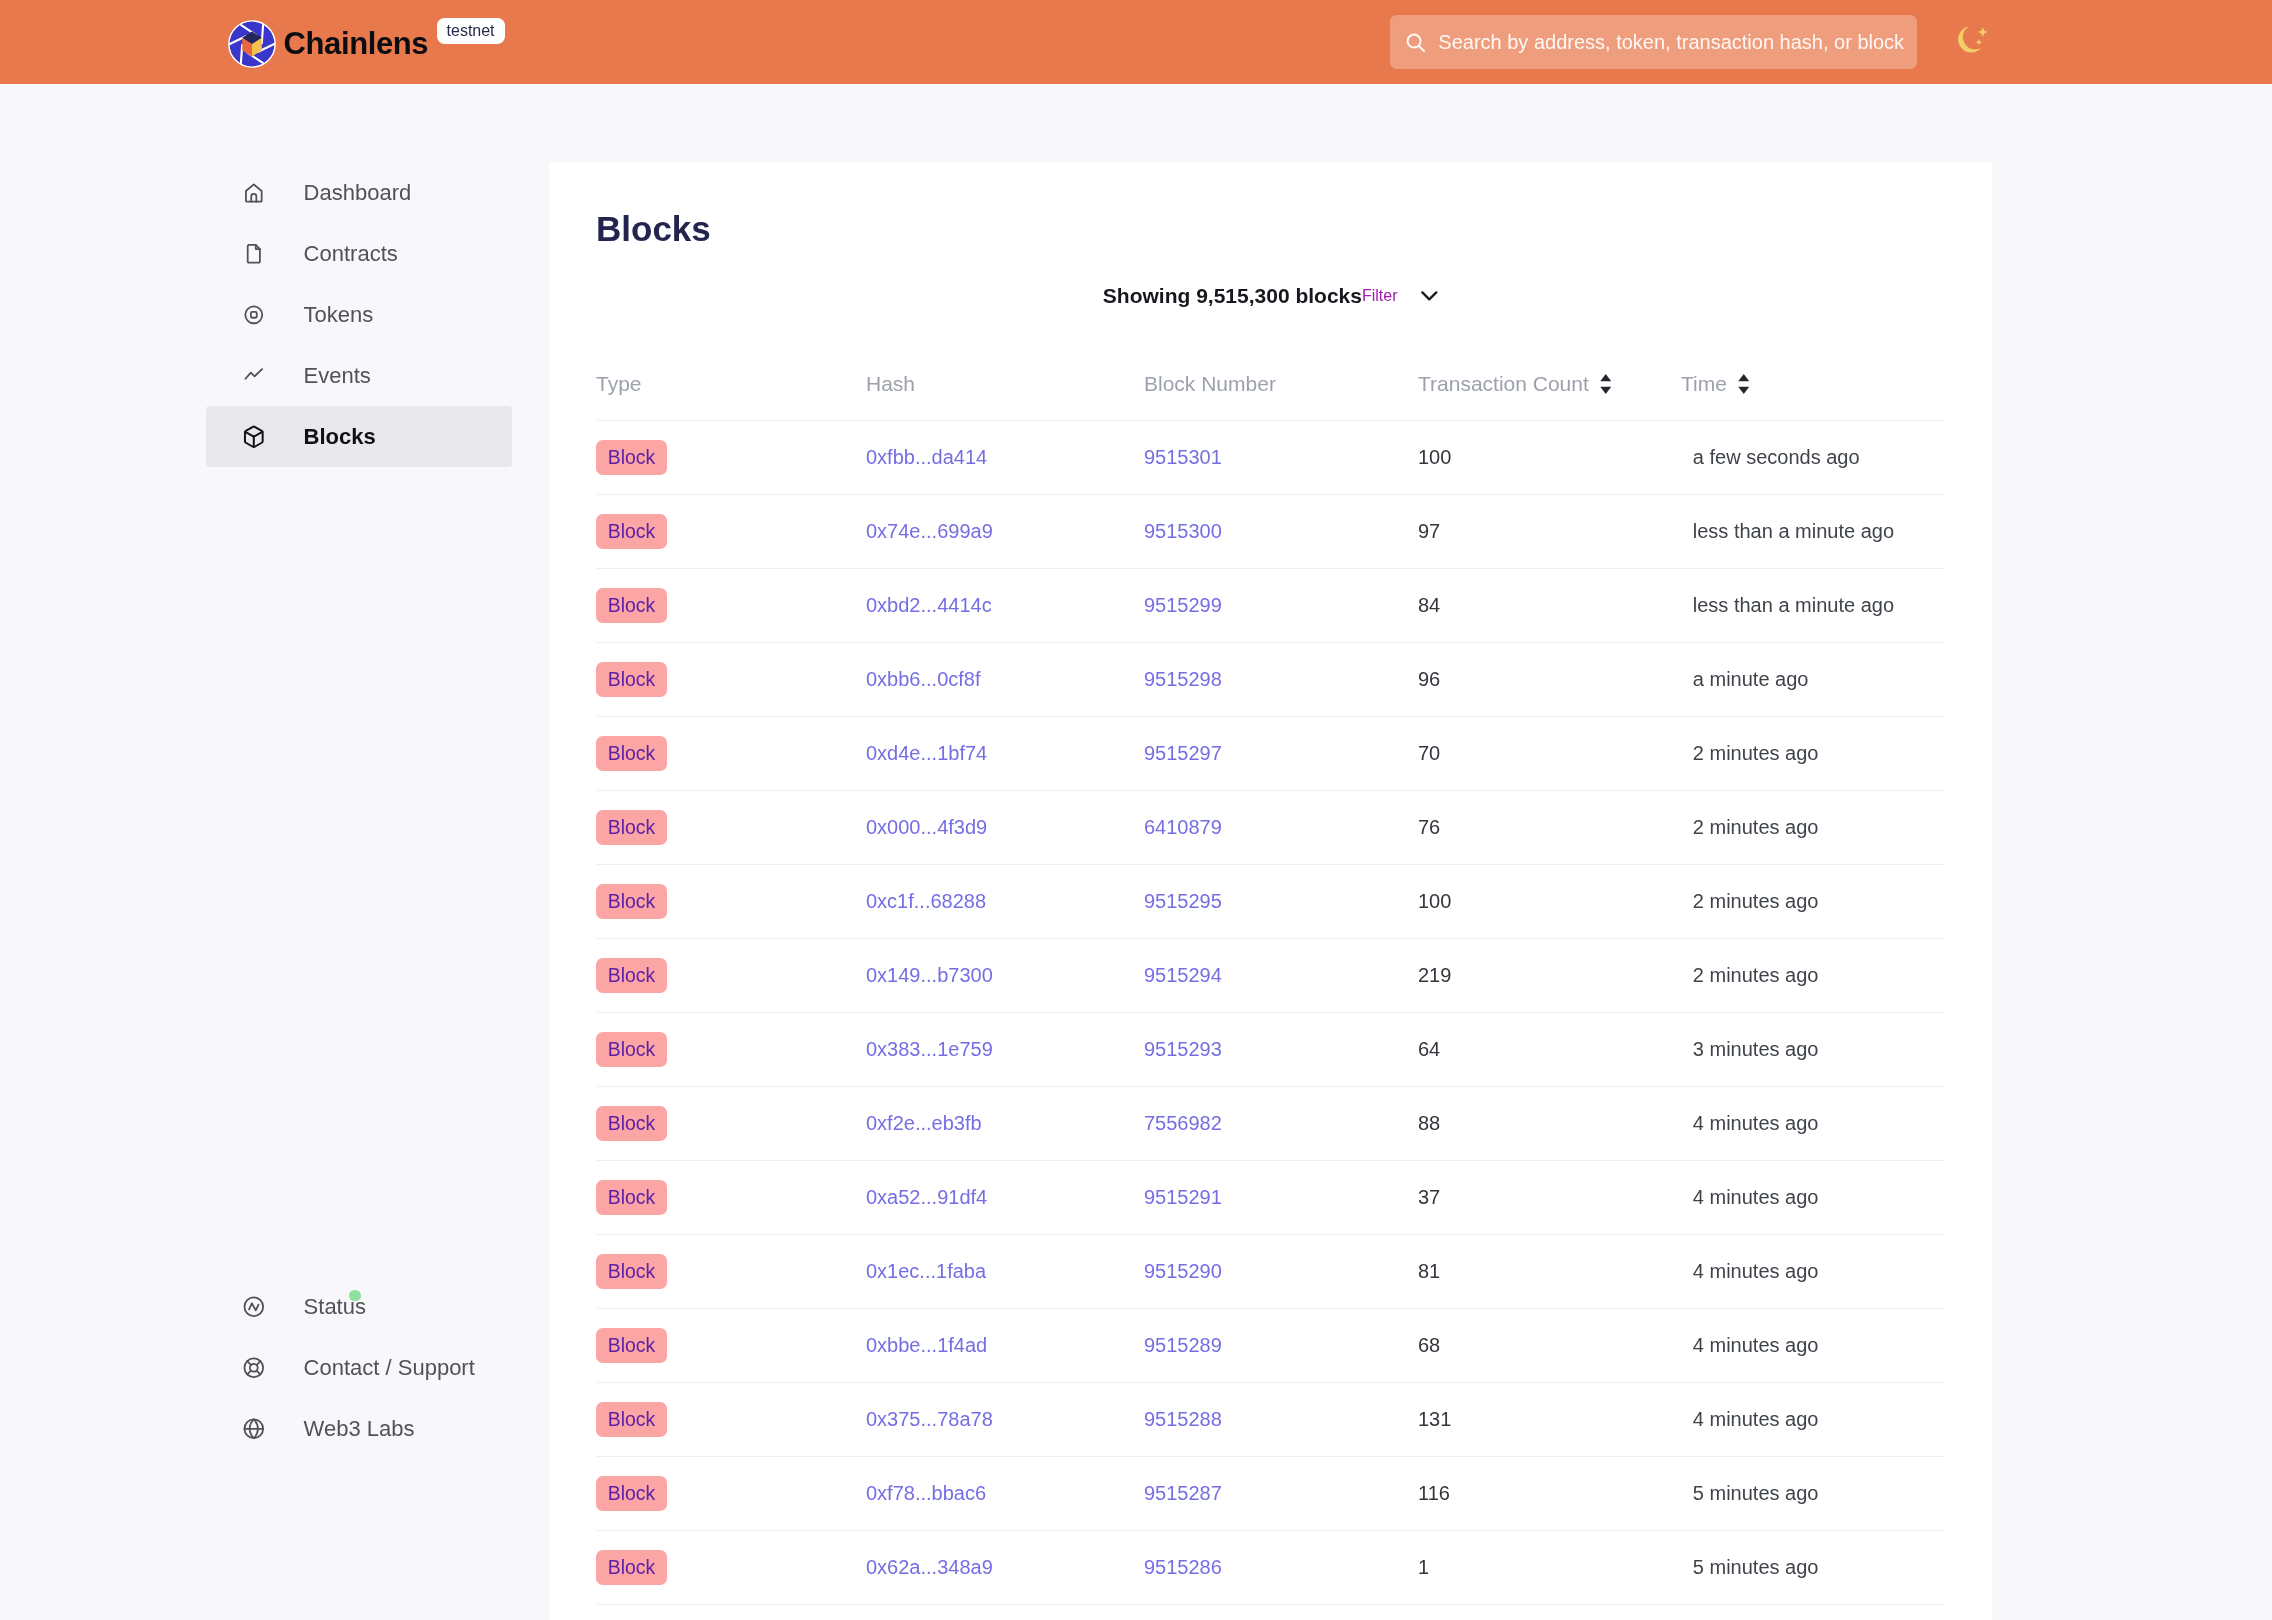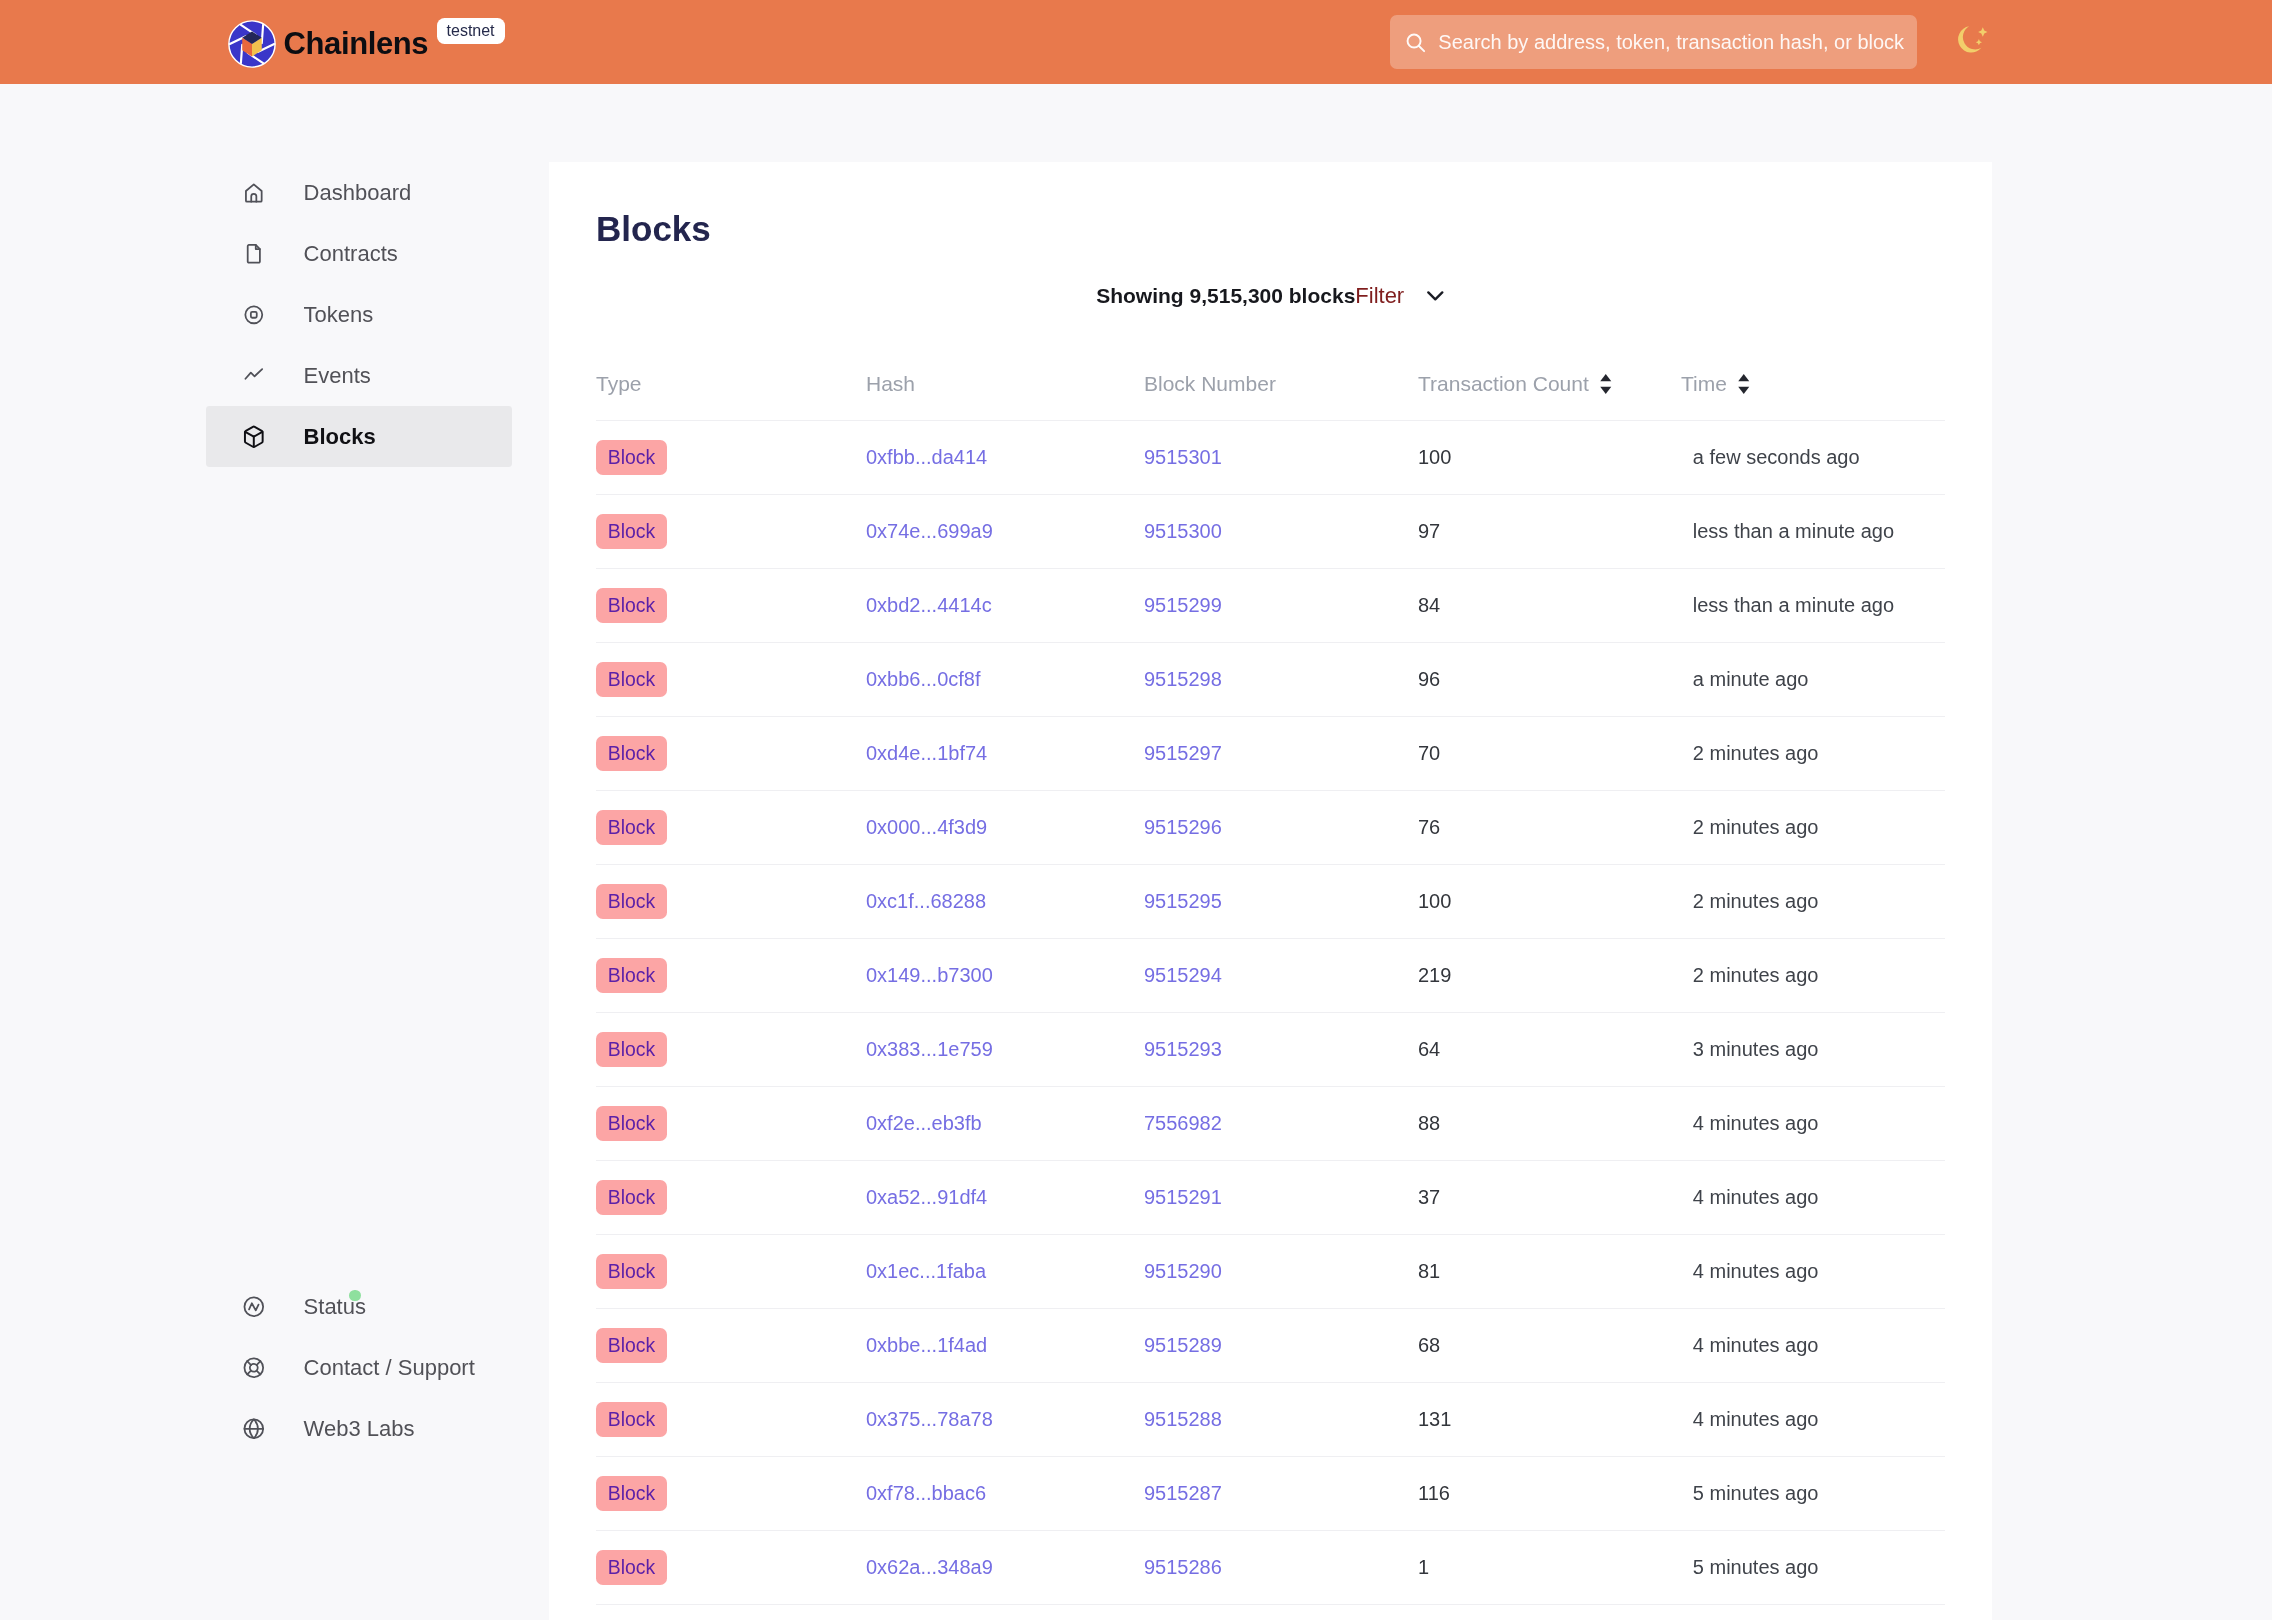--- a/index.html
+++ b/index.html
@@ -39,21 +39,21 @@
   .status-dot { position:absolute; width:11.8px; height:11.8px; border-radius:50%; background:#8EE09E;
     margin-left:3.4px; top:13.5px; left:140px; }
 
   
   .card { position:absolute; left:549px; top:162px; width:1443px; height:1459px;
     background:#FFFFFF; padding:0 47px; overflow:hidden; }
   .page-title { padding-top:46px; font-size:35px; line-height:42px; font-weight:bold; color:#23254E; }
   .summary-row { margin-top:27px; height:37px; display:flex; align-items:center; justify-content:center; }
   .summary-text { font-size:21px; font-weight:bold; color:#17181D; }
   .filter-btn { display:flex; align-items:center; gap:22px; background:none; border:none; cursor:pointer;
-    font-family:inherit; font-size:22px; color:#7f1d1d; }
+    font-family:inherit; font-size:16px; color:#a21caf; }
 
   
   .table { margin-top:34px; }
   .thead, .tr { display:grid; grid-template-columns:270px 278px 274px 263px auto; align-items:center; }
   .thead { height:73px; border-bottom:0.8px solid #EFEFF2; }
   .th { font-size:21px; color:#9CA1AB; display:flex; align-items:center; gap:10px; }
   .th .sort-icon { cursor:pointer; display:inline-flex; }
   .tr { height:74px; border-bottom:0.8px solid #EFEFF2; }
   .badge { display:inline-block; background:#fca5a5; color:#5C21A8; font-size:19.4px; line-height:1;
     padding:7.6px 11.8px; border-radius:6.8px; }
@@ -312,21 +312,21 @@
         </div>
 
         <div class="tr">
           <div class="td">
             <span class="badge">Block</span>
           </div>
           <div class="td">
             <a class="link">0x000...4f3d9</a>
           </div>
           <div class="td">
-            <a class="link">9515296</a>
+            <a class="link">6410879</a>
           </div>
           <div class="td count">76</div>
           <div class="td time">2 minutes ago</div>
         </div>
 
         <div class="tr">
           <div class="td">
             <span class="badge">Block</span>
           </div>
           <div class="td">

